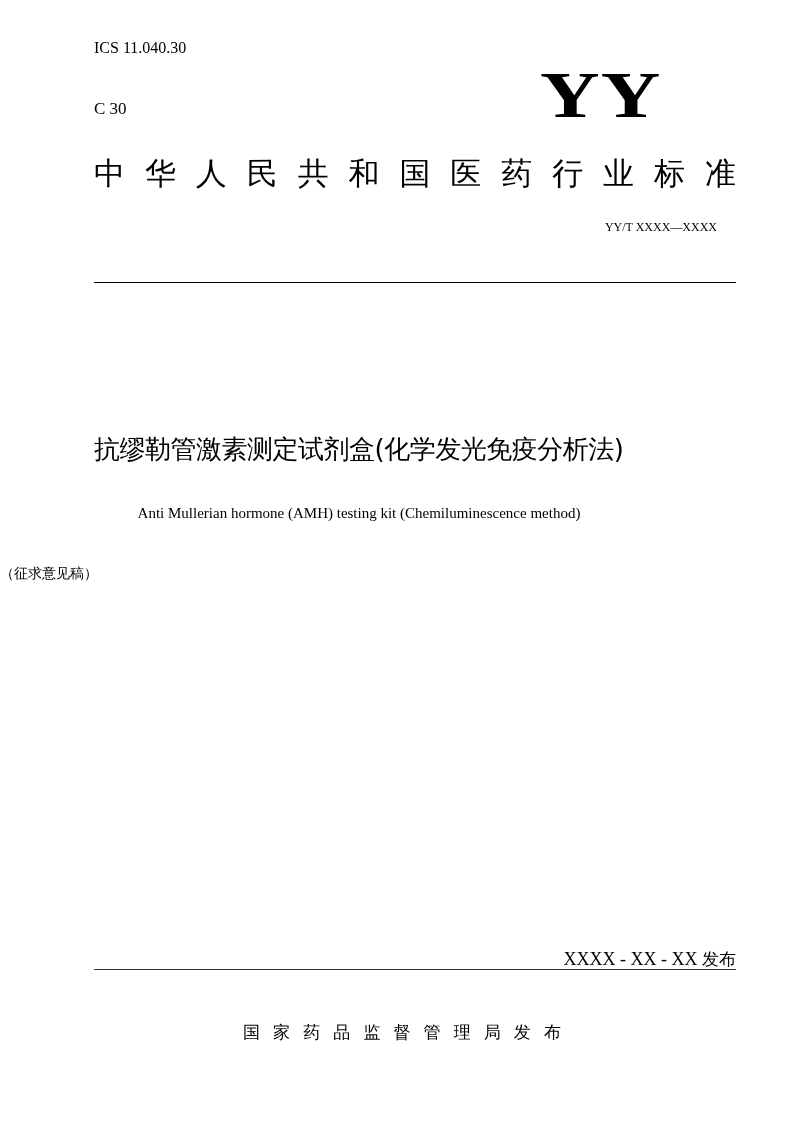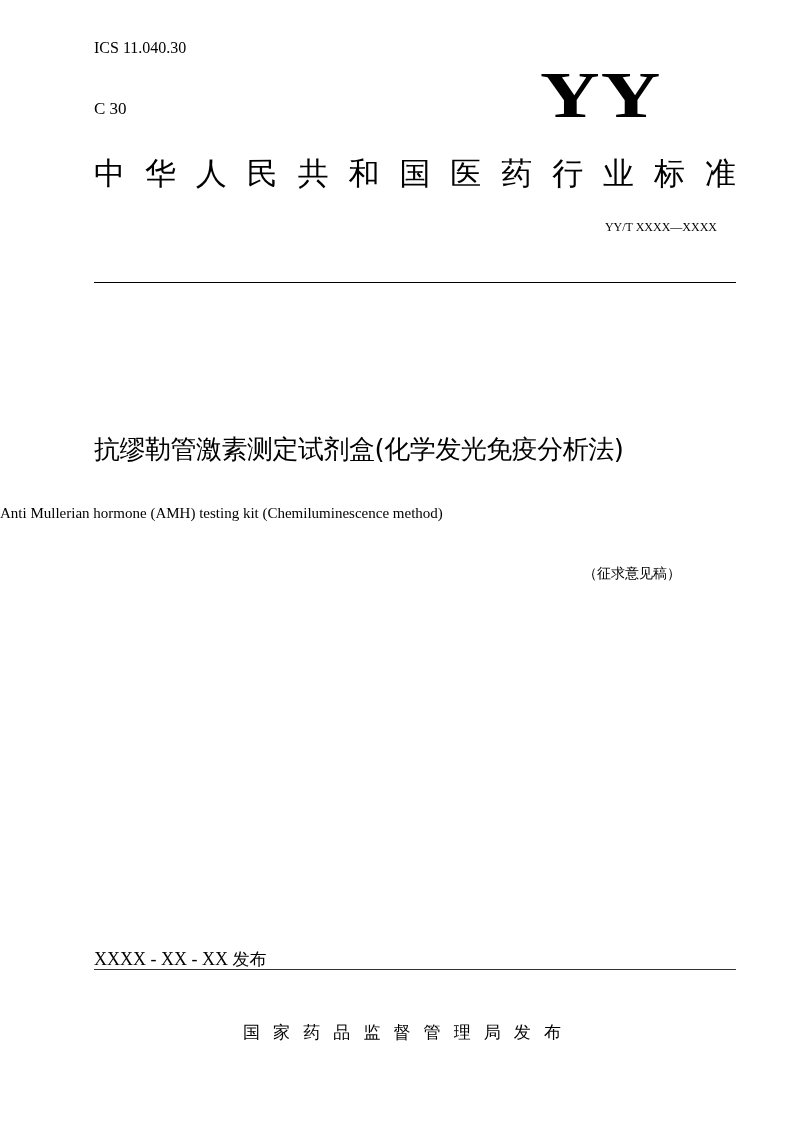--- a/index.html
+++ b/index.html
@@ -60,35 +60,35 @@
     .doc-title-cn {
       left: 94px; top: 432px;
       font-size: 26px; line-height: 34px;
       font-family: "DejaVu Sans", sans-serif;
       white-space: nowrap;
       letter-spacing: -0.5px;
       text-align: right;
     }
     .doc-title-en {
       left: 0; width: 718px; top: 503px;
-      text-align: left;
+      text-align: center;
       font-size: 15px; line-height: 20px;
       font-family: "Liberation Serif", serif;
     }
     .draft-label {
-      left: 16px; width: 665px; top: 563px;
-      text-align: right;
+      left: 0; width: 665px; top: 563px;
+      text-align: left;
       font-size: 14px; line-height: 20px;
       font-family: "DejaVu Sans", sans-serif;
     }
     .date-row {
       left: 94px; top: 948px;
       width: 642px;
       display: flex;
-      justify-content: space-between;
+      justify-content: flex-end;
       font-size: 18px; line-height: 22px;
       font-family: "Liberation Serif", serif;
       gap: 13px;
     }
     .date-row .cn { font-family: "DejaVu Sans", sans-serif; font-size: 17px; }
     .bottom-rule {
       left: 94px; top: 969px;
       width: 642px; height: 0;
       border-top: 1.5px solid #333;
     }

